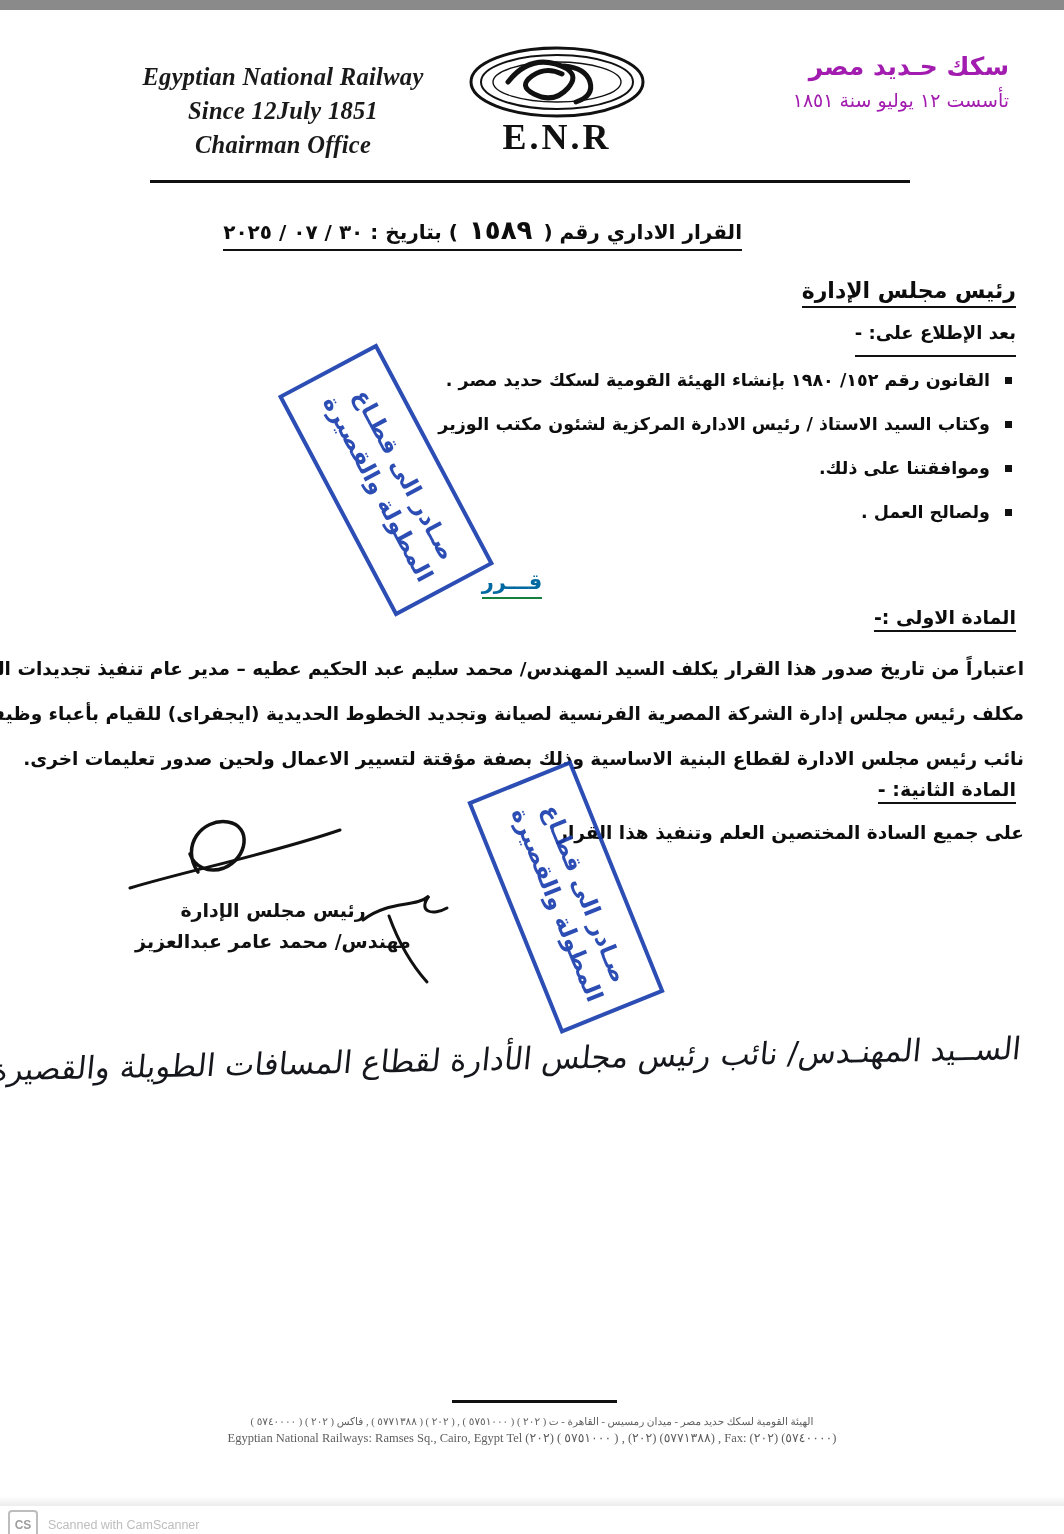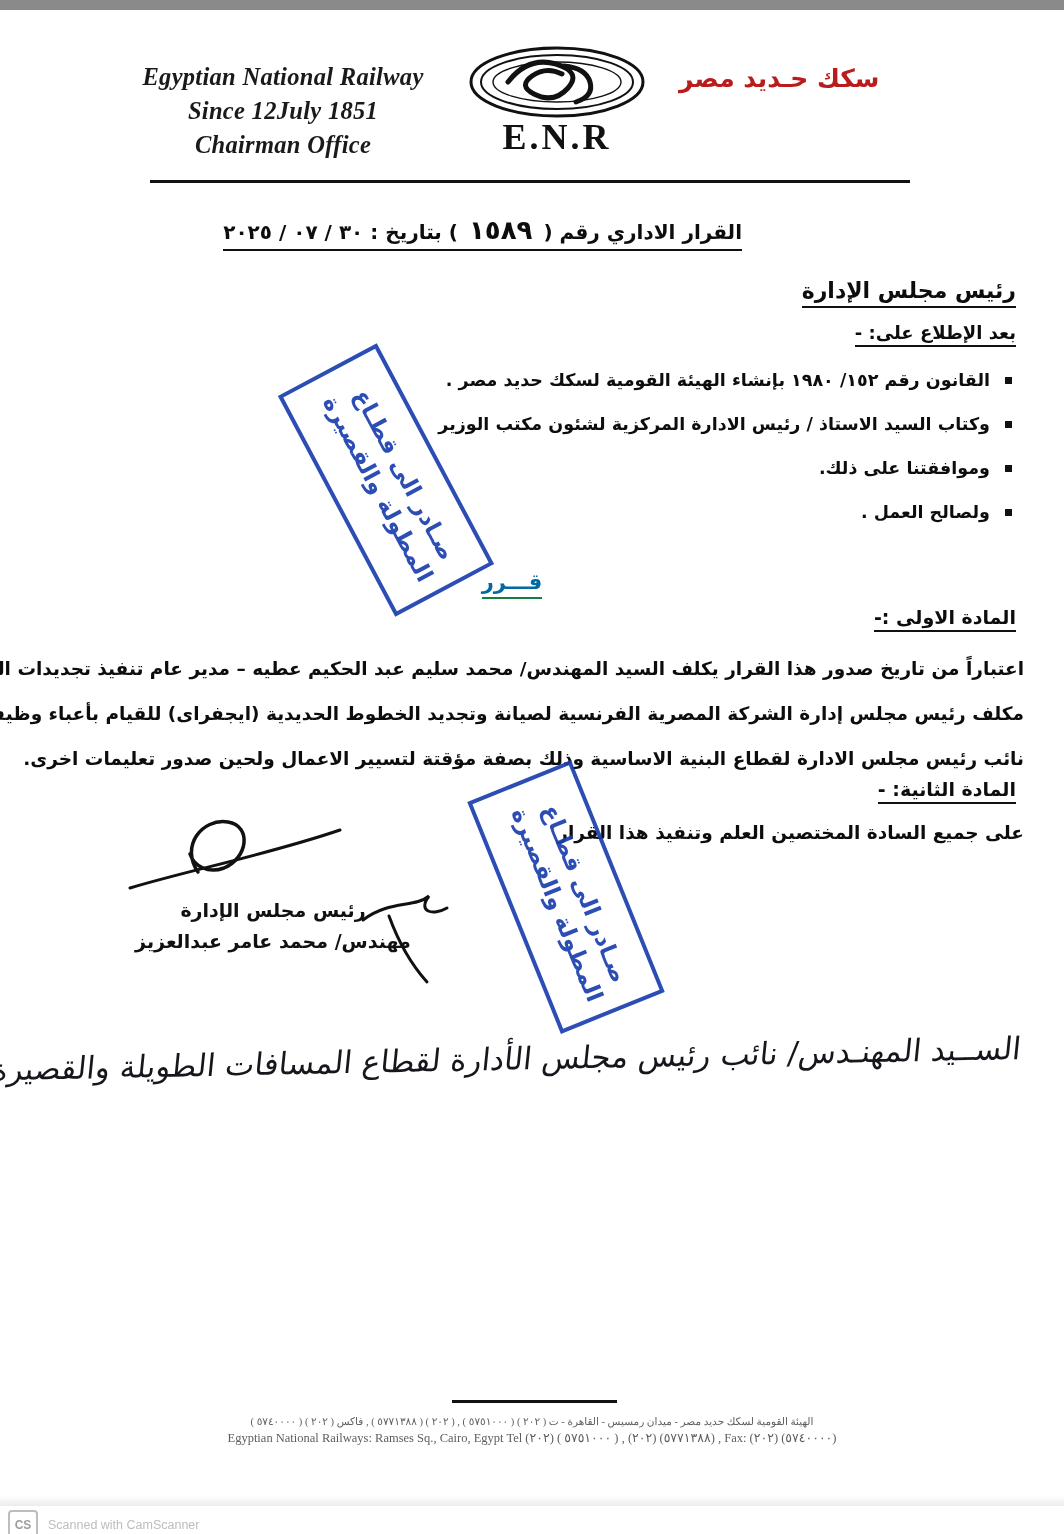--- a/index.html
+++ b/index.html
@@ -31,24 +31,24 @@
   .hdr-logo .oval{
     position:relative;width:178px;height:72px;margin:0 auto;
   }
   .hdr-logo .oval svg{display:block;}
   .hdr-logo .enr{
     font-family:"Liberation Serif",serif;
     font-weight:bold;font-size:36px;letter-spacing:3px;color:#111;
     margin-top:0px;
   }
   .hdr-ar{
-    position:absolute;right:55px;top:24px;width:330px;
-    direction:rtl;text-align:left;
-    font-family:"DejaVu Sans",sans-serif;
-    color:#b91c1c;
+    position:absolute;right:55px;top:12px;width:330px;
+    direction:rtl;text-align:right;
+    font-family:"DejaVu Sans",sans-serif;
+    color:#a21caf;
   }
   .hdr-ar .l1{font-size:25px;font-weight:bold;letter-spacing:1px;line-height:34px;}
   .hdr-ar .l2{font-size:19px;line-height:32px;}
   .hdr-ar .l3{font-size:16px;line-height:28px;}
   .hdr-rule{
     position:absolute;left:150px;top:170px;width:760px;height:0;
     border-top:3px solid #111;
   }
   
   .decree-line{
@@ -68,21 +68,21 @@
   
   .rtl{direction:rtl;text-align:right;font-family:"DejaVu Sans",sans-serif;color:#0d0d0d;}
   .title-boss{
     position:absolute;right:48px;top:268px;
     font-size:22px;font-weight:bold;
     border-bottom:2.5px solid #111;padding-bottom:3px;
   }
   .sub-after{
     position:absolute;right:48px;top:312px;
     font-size:18px;font-weight:bold;
-    border-bottom:2px solid #111;padding-bottom:2px;
+    border-bottom:2px solid #111;padding-bottom:12px;
   }
   .bullets{
     position:absolute;right:48px;top:348px;width:640px;
     list-style:none;margin:0;padding:0;
   }
   .bullets li{
     font-size:17.5px;font-weight:bold;line-height:44px;
     position:relative;padding-right:26px;white-space:nowrap;
   }
   .bullets li::before{
@@ -229,20 +229,21 @@
           <ellipse cx="89" cy="38" rx="64" ry="20" fill="none" stroke="#111" stroke-width="1.4"></ellipse>
           <path d="M40 38 q20 -26 48 -18 q26 8 12 24 q-14 16 -34 6 q-16 -8 -2 -18 q14 -10 30 -2" fill="none" stroke="#111" stroke-width="5" stroke-linecap="round"></path>
           <path d="M96 22 q22 2 26 16 q4 14 -14 20" fill="none" stroke="#111" stroke-width="5" stroke-linecap="round"></path>
         </svg>
       </div>
       <div class="enr">E.N.R</div>
     </div>
 
     <div class="hdr-ar">
       <div class="l1">سكك حـديد مصر</div>
+      <div class="l2">تأسست ١٢ يوليو سنة ١٨٥١</div>
     </div>
   </div>
   <div class="hdr-rule"></div>
 
   <div class="decree-line">
     <span>القرار الاداري رقم ( </span><span class="hand-num">١٥٨٩</span><span> ) بتاريخ : ٣٠ / ٠٧ / ٢٠٢٥</span>
   </div>
 
   <div class="rtl title-boss">رئيس مجلس الإدارة</div>
   <div class="rtl sub-after">بعد الإطلاع على: -</div>

